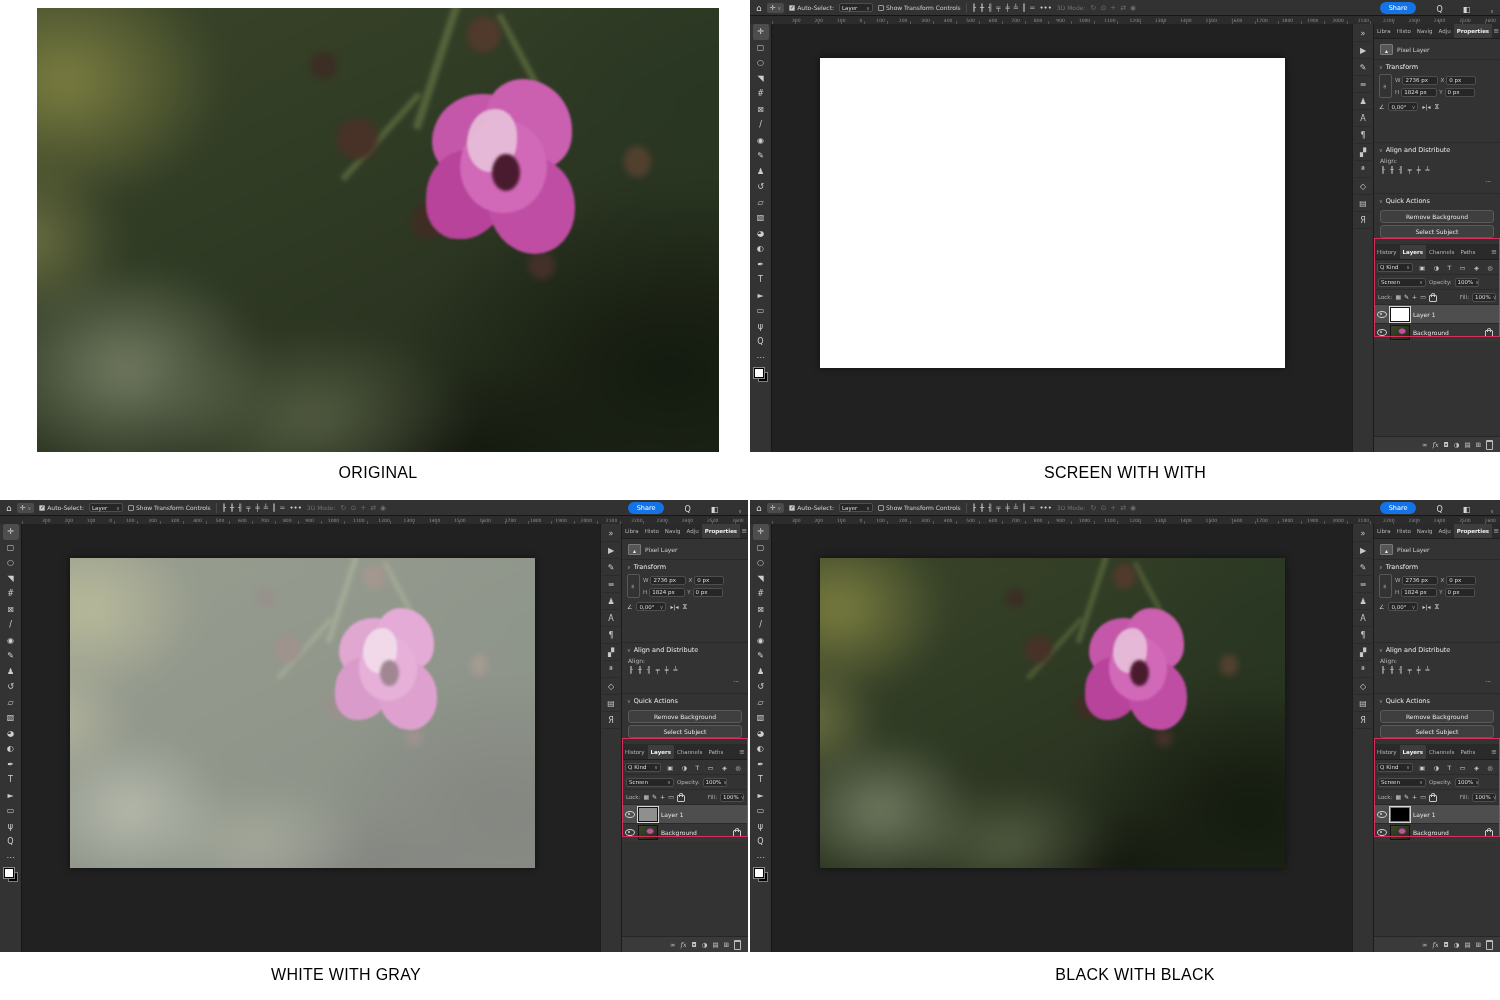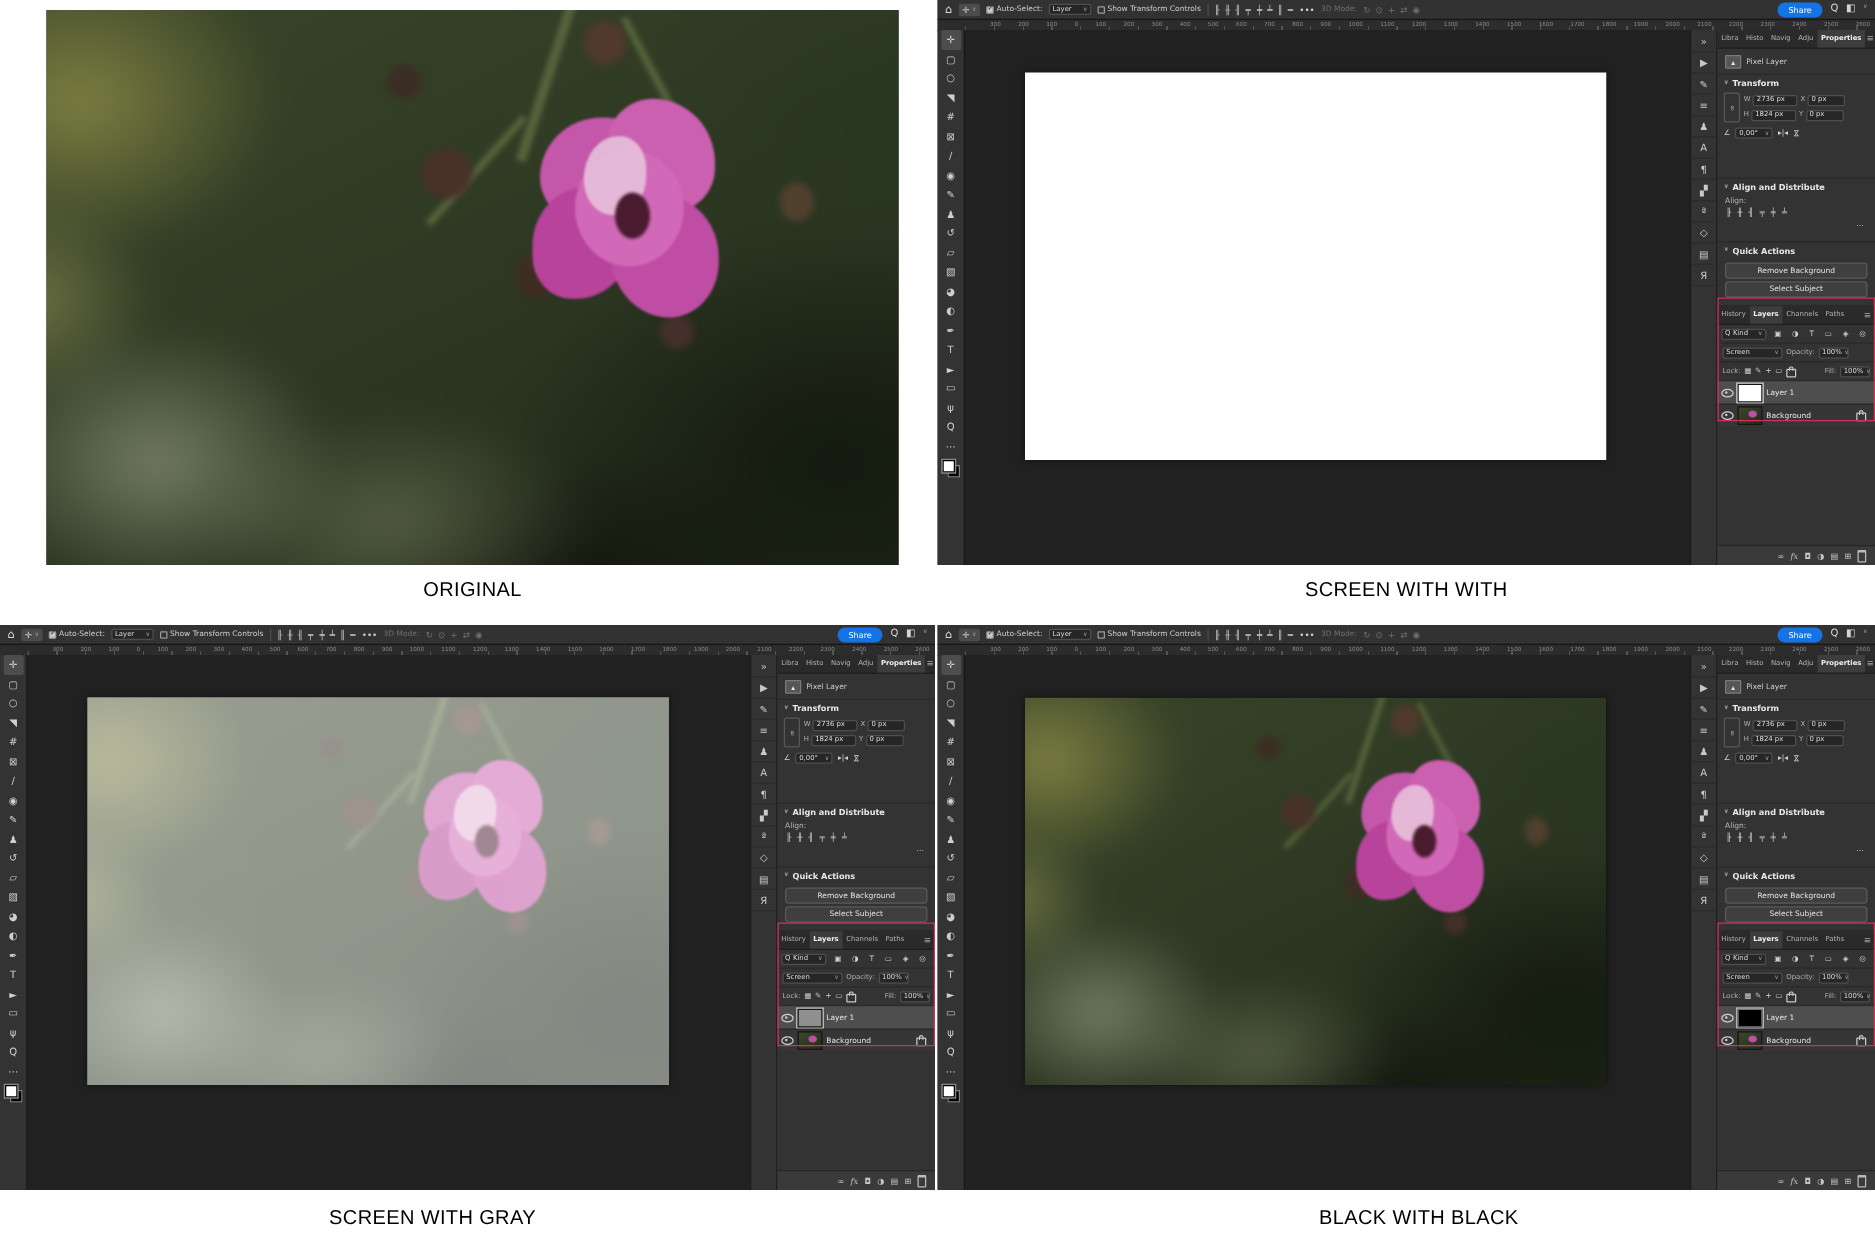--- a/index.html
+++ b/index.html
@@ -58,21 +58,21 @@
   .box{width:6px;height:6px;border:1px solid #999;border-radius:1px;display:inline-flex;align-items:center;justify-content:center;box-sizing:border-box}
   .box.checked{background:#c9c9c9}
   .box i{font-style:normal;font-size:5px;color:#222;line-height:1}
   .fld{background:#262626;border:1px solid #4e4e4e;border-radius:2px;color:#ddd;font-size:5.5px;height:9px;display:flex;align-items:center;gap:2px;padding:0 2px;box-sizing:border-box}
   .obfld{width:34px}
   .obfld .chev{margin-left:auto}
   .obsep{width:1px;height:10px;background:#4a4a4a}
   .obgroup{display:flex;gap:4px;font-size:7px;color:#c7c7c7}
   .obmore{font-size:7px}
   .dim,.obgroup.dim span{color:#6f6f6f}
-  .ob-right{margin-left:auto;display:flex;align-items:flex-start;gap:6px}
+  .ob-right{margin-left:auto;display:flex;align-items:flex-end;gap:20px}
   .share{background:#1473e6;color:#fff;border:none;border-radius:7px;font-size:6.5px;height:12px;padding:0 9px;font-family:"DejaVu Sans",sans-serif}
   .obico{font-size:8px;color:#d5d5d5}
   
   .ps-ruler{position:absolute;top:16px;left:0;right:0;height:8px;background:#2c2c2c;border-bottom:1px solid #141414;display:flex;justify-content:space-between;align-items:center;padding:0 4px 0 42px;font-size:4.5px;color:#8d8d8d;overflow:hidden}
   .ps-ruler::after{content:"";position:absolute;left:22px;right:0;bottom:0;height:3px;background:repeating-linear-gradient(90deg,#555 0 1px,transparent 1px 23px)}
   
   .ps-tools{position:absolute;left:0;top:24px;bottom:0;width:22px;background:#333;border-right:1px solid #161616;display:flex;flex-direction:column;align-items:center;box-sizing:border-box}
   .tools-list{display:flex;flex-direction:column;align-items:center}
   .tools-list span{width:16px;height:15.5px;display:flex;align-items:center;justify-content:center;font-size:8px;color:#cfcfcf}
   .tools-list span:first-child{background:#4d4d4d;border-radius:2px}
@@ -90,21 +90,21 @@
   .ps-dock span{width:18px;height:16px;display:flex;align-items:center;justify-content:center;font-size:8px;color:#c9c9c9;border-bottom:1px solid #2b2b2b}
   
   .ps-right{position:absolute;right:0;top:24px;bottom:0;width:126px;background:#333;display:flex;flex-direction:column;font-size:6px;box-sizing:border-box}
   .p-tabs{height:14px;min-height:14px;background:#2a2a2a;display:flex;align-items:stretch;border-bottom:1px solid #1f1f1f}
   .tabrow{display:flex;flex:1}
   .tabrow span{padding:0 3px;display:flex;align-items:center;color:#b5b5b5;font-size:5.5px;white-space:nowrap}
   .tabrow span.active{background:#3d3d3d;color:#f0f0f0;font-weight:bold}
   .pmenu{width:12px;display:flex;align-items:center;justify-content:center;color:#aaa;font-size:7px}
   .p-pixelrow{height:20px;min-height:20px;display:flex;align-items:center;gap:4px;padding:0 6px;border-bottom:1px solid #2a2a2a}
   .pl-ico{width:13px;height:11px;background:#565656;border:1px solid #7a7a7a;border-radius:1px;display:flex;align-items:flex-end;justify-content:center;font-size:6px;color:#e8e8e8;line-height:1;box-sizing:border-box}
-  .sec{display:flex;align-items:flex-start;gap:3px;color:#e8e8e8;font-size:6.5px;font-weight:bold;padding:3px 5px}
+  .sec{display:flex;align-items:center;gap:3px;color:#e8e8e8;font-size:6.5px;font-weight:normal;padding:3px 5px}
   .sec .chev{font-size:5px}
   .p-transform{height:82px;min-height:82px;border-bottom:1px solid #2a2a2a}
   .trgrid{display:flex;gap:3px;padding:0 5px;align-items:center}
   .linkbox{width:11px;height:22px;border:1px solid #585858;border-radius:2px;display:flex;align-items:center;justify-content:center;color:#bbb;font-size:6px}
   .rot{display:inline-block;transform:rotate(90deg)}
   .trrows{flex:1;display:flex;flex-direction:column;gap:3px}
   .trrow{display:flex;align-items:center;gap:2px}
   .lbl{color:#b0b0b0;font-size:5.5px}
   .f36{width:36px}.f30{width:30px}.f24{width:24px}.f48{width:48px}
   .fld .chev{margin-left:auto}
@@ -163,21 +163,21 @@
       <div class="pt p4"></div>
         <div class="pt p5"></div>
         <div class="pt hi"></div>
       <div class="core"></div>
     </div>
   </div>
 </div>
 
 <div class="caption" id="cap-original" data-name="caption-original">ORIGINAL</div>
 <div class="caption" id="cap-white" data-name="caption-screen-with-white">SCREEN WITH WITH</div>
-<div class="caption" id="cap-gray" data-name="caption-screen-with-gray">SCREEN WITH GRAY</div>
+<div class="caption" id="cap-gray" data-name="caption-screen-with-gray">WHITE WITH GRAY</div>
 <div class="caption" id="cap-black" data-name="caption-screen-with-black">BLACK WITH BLACK</div>
 
 <div class="ps-slot" id="slot-0" data-name="screenshot-screen-with-white">
   <div class="ps-win" data-name="photoshop-window-white">
     <div class="ps-optbar" data-name="options-bar">
       <span class="ob-home" data-name="home-icon">⌂</span>
       <span class="tool-cur" data-name="current-tool-button">
         <span data-name="move-tool-icon">✛</span>
         <span class="chev" data-name="chevron-down-icon">∨</span>
       </span>

